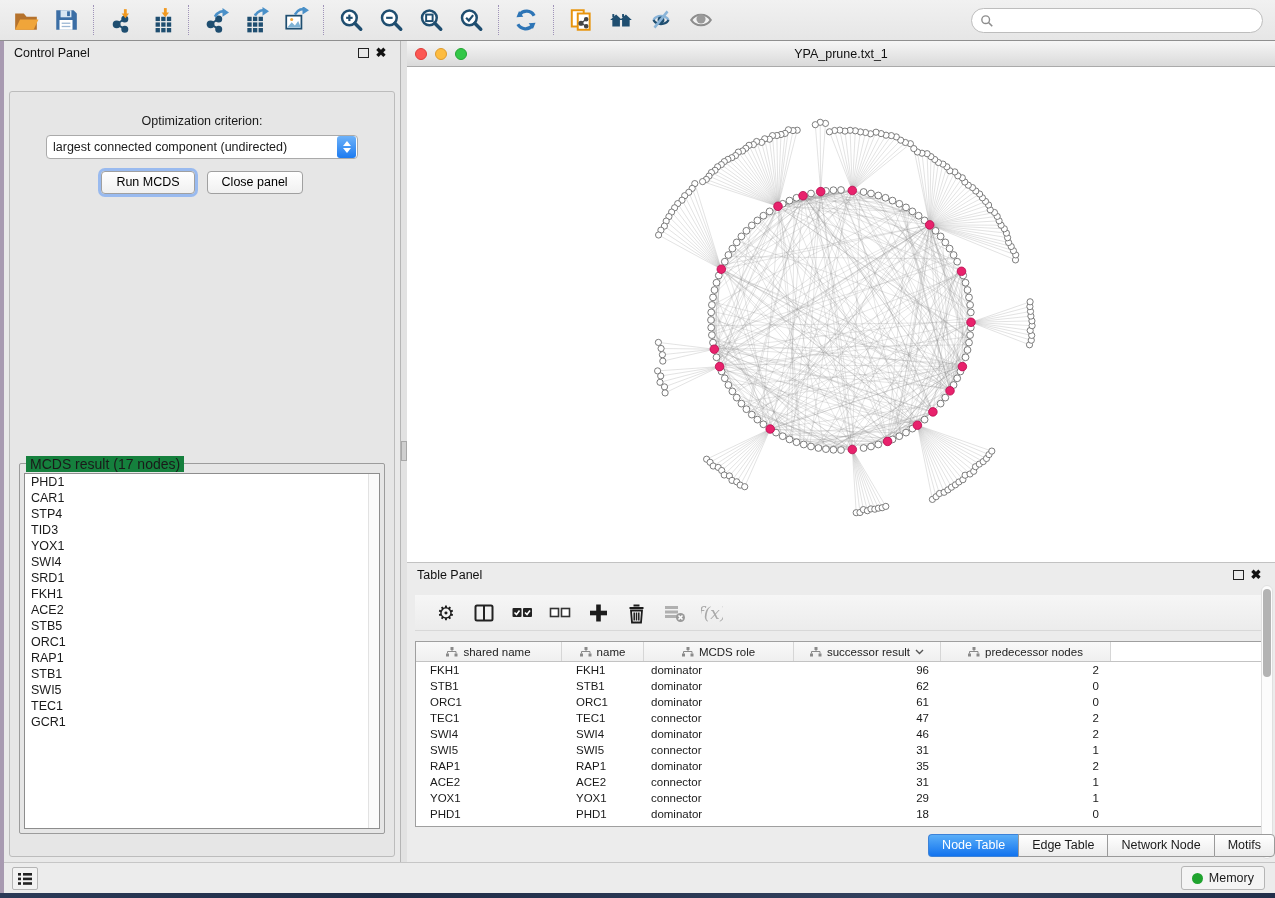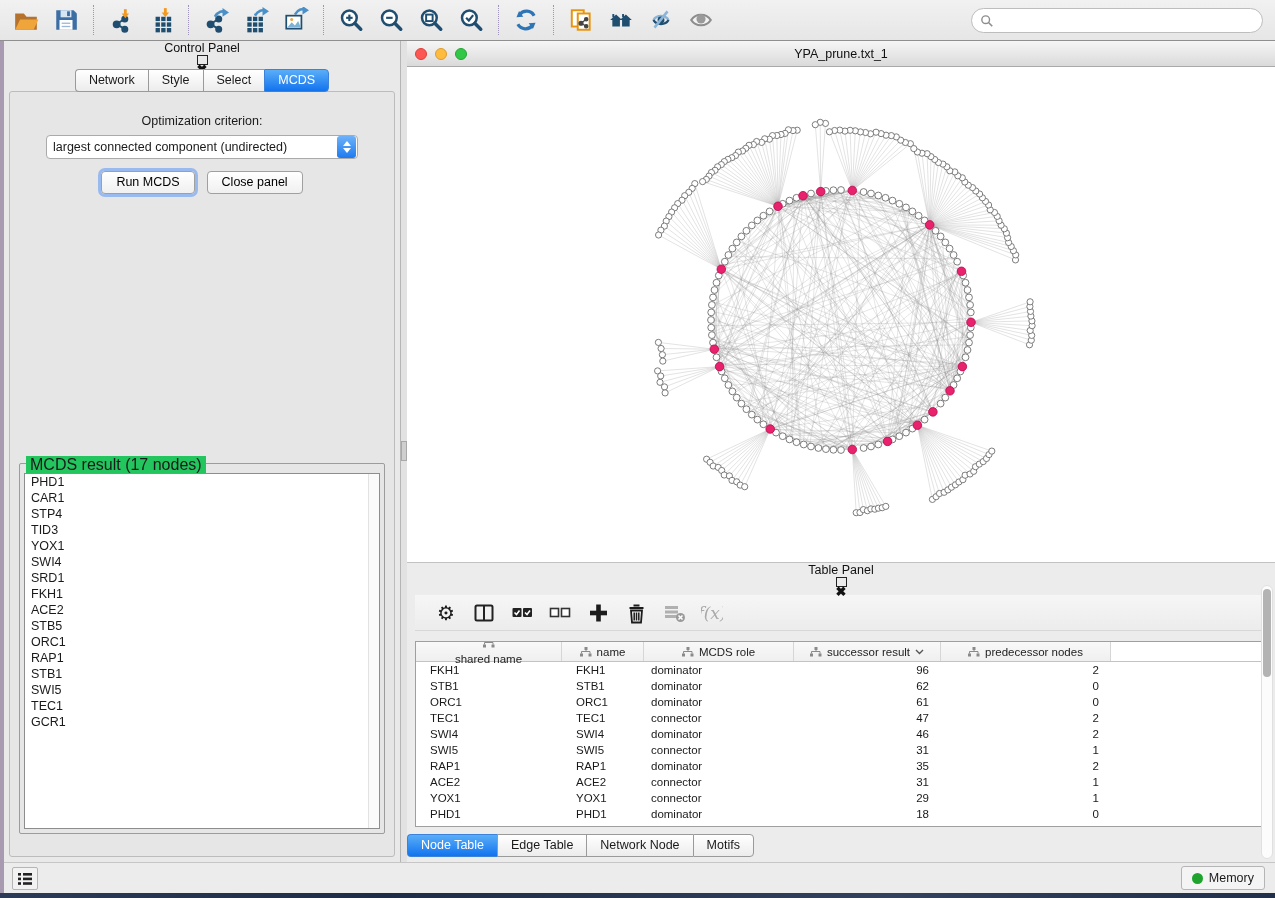--- a/index.html
+++ b/index.html
@@ -18,42 +18,42 @@
     background:#fff; border:1px solid #bdbdbd; border-radius:13px; display:flex; align-items:center; padding-left:8px; }
   #toolbar-search svg { width:14px; height:14px; }
   #toolbar-search input { border:none; outline:none; flex:1; font:12px "Liberation Sans",sans-serif; background:transparent; padding:0 8px 0 4px; }
 
   
   #desktop-left { position:absolute; left:0; top:41px; width:4px; height:852px; background:#a89ab1; }
   #desktop-bottom { position:absolute; left:0; top:893px; width:1275px; height:5px; background:linear-gradient(90deg,#2b3a57,#1f2c47 30%,#33415e 70%,#222f4a); }
 
   
   #control-panel { position:absolute; left:4px; top:41px; width:397px; height:821px; background:#e9e9e9; border-right:1px solid #b5b5b5; }
-  .panel-titlebar { height:24px; display:flex; align-items:center; padding:0 10px;flex-direction:column; }
+  .panel-titlebar { height:24px; display:flex; align-items:center; padding:0 10px; }
   .panel-title { font-size:12.5px; color:#111; }
   .panel-titlebar .spacer { flex:1; }
   .win-btn { width:18px; height:16px; display:flex; align-items:center; justify-content:center; cursor:pointer; color:#222; }
   .float-glyph { width:11px; height:10px; border:1.6px solid #222; display:inline-block; }
   .close-glyph { font-size:13px; font-weight:bold; color:#111; line-height:10px; }
   #control-tabs { display:flex; justify-content:center; margin-top:4px; position:relative; z-index:2; }
   .ctab { padding:3px 13px 4px; border:1px solid #9a9a9a; border-right:none; background:linear-gradient(#ffffff,#ececec); font-size:12.5px; cursor:pointer; }
   .ctab:first-child { border-radius:4px 0 0 4px; }
   .ctab:last-child { border-right:1px solid #9a9a9a; border-radius:0 4px 4px 0; }
   .ctab.active { background:linear-gradient(#5aaef8,#1273ee); color:#fff; border-color:#3c82d8; }
   #cp-content { position:absolute; left:5px; right:5px; top:50px; bottom:5px; background:#e6e6e6; border:1px solid #bcbcbc; border-radius:3px; }
   #criterion-label { text-align:center; margin-top:22px; font-size:12.5px; }
   #criterion-select { margin:7px auto 0; width:312px; height:24px; background:#fff; border:1px solid #aaa; border-radius:4px; display:flex; align-items:center; cursor:pointer; }
   #criterion-value { flex:1; padding-left:6px; font-size:12.5px; white-space:nowrap; }
   #criterion-stepper { width:19px; height:22px; margin-right:1px; border-radius:3px; background:linear-gradient(#6db2f9,#1d7bf0); display:flex; flex-direction:column; align-items:center; justify-content:center; gap:2px; }
   #criterion-stepper svg { display:block; }
   #mcds-buttons { display:flex; justify-content:center; gap:12px; margin-top:12px; }
   .cp-btn { padding:3px 14px 4px; font-size:12.5px; background:linear-gradient(#ffffff,#f0f0f0); border:1px solid #a0a0a0; border-radius:4px; cursor:pointer; }
   .cp-btn.focused { box-shadow:0 0 0 3px rgba(90,150,245,.55); }
   #mcds-fieldset { position:absolute; left:9px; right:9px; top:371px; height:371px; border:1px solid #9c9c9c; border-radius:2px; background:#e6e6e6; }
-  #mcds-legend { position:absolute; top:-8px; left:6px; background:#22c55e; padding:0 4px; font-size:16px; }
+  #mcds-legend { position:absolute; top:-8px; left:6px; background:#15803d; padding:0 4px; font-size:14px; }
   #mcds-list { position:absolute; left:4px; right:4px; top:9px; bottom:4px; background:#fff; border:1px solid #8d8d8d; overflow:hidden; }
   #mcds-list .scroll-track { position:absolute; right:0; top:0; bottom:0; width:11px; background:#fafafa; border-left:1px solid #e2e2e2; }
   .mcds-item { font-size:12.5px; line-height:16px; padding-left:6px; }
 
   
   #v-splitter { position:absolute; left:401px; top:41px; width:6px; height:821px; background:#e2e2e2; cursor:col-resize; }
   #v-splitter .grip { position:absolute; top:400px; left:0; width:6px; height:20px; background:#cfcfcf; border:1px solid #a8a8a8; }
 
   
   #network-window { position:absolute; left:407px; top:41px; width:868px; height:521px; background:#fff; }
@@ -76,21 +76,21 @@
   .th { display:flex; align-items:center; justify-content:center; gap:5px; font-size:11.5px; color:#222; border-right:1px solid #d6d6d6; }
   .th svg { flex:none; }
   .th-filler { flex:1; border-right:none; background:#fff; }
   .tr { display:flex; height:16px; align-items:center; }
   .td { font-size:11.5px; white-space:nowrap; overflow:hidden; }
   .td.left { padding-left:14px; }
   .td.role { padding-left:7px; }
   .td.num { text-align:right; padding-right:12px; }
   #table-scrollbar { position:absolute; top:22px; right:2px; bottom:3px; width:12px; background:#fcfcfc; border:1px solid #e0e0e0; border-radius:6px; }
   #table-scroll-thumb { position:absolute; top:3px; left:1px; width:8px; height:88px; background:#b3b3b3; border-radius:4px; }
-  #bottom-tabs { position:absolute; left:0; right:0; top:271px; display:flex; justify-content:flex-start; }
+  #bottom-tabs { position:absolute; left:0; right:0; top:271px; display:flex; justify-content:flex-end; }
   .btab { padding:3px 13px 4px; border:1px solid #9a9a9a; border-right:none; background:linear-gradient(#ffffff,#ececec); font-size:12.5px; cursor:pointer; }
   .btab:first-child { border-radius:4px 0 0 4px; }
   .btab:last-child { border-right:1px solid #9a9a9a; border-radius:0 4px 4px 0; }
   .btab.active { background:linear-gradient(#5aaef8,#1273ee); color:#fff; border-color:#3c82d8; }
 
   
   #status-bar { position:absolute; left:4px; right:0; top:862px; height:31px; background:#ececec; border-top:1px solid #c6c6c6; }
   #log-button { position:absolute; left:8px; top:4px; width:26px; height:23px; background:#f2f2f2; border:1px solid #b5b5b5; border-radius:2px; display:flex; align-items:center; justify-content:center; cursor:pointer; }
   #memory-button { position:absolute; right:10px; top:3px; height:24px; padding:0 10px; background:#f4f4f4; border:1px solid #b5b5b5; border-radius:3px; display:flex; align-items:center; gap:6px; font-size:12.5px; cursor:pointer; }
   #memory-dot { width:11px; height:11px; border-radius:50%; }
@@ -299,26 +299,20 @@
   <div class="panel-titlebar">
     <span class="panel-title">Control Panel</span>
     <span class="spacer"></span>
     <span class="win-btn">
         <span class="float-glyph"></span>
       </span>
     <span class="win-btn">
         <span class="close-glyph">✖</span>
       </span>
   </div>
-  <div id="control-tabs">
-      <div class="ctab">Network</div>
-      <div class="ctab">Style</div>
-      <div class="ctab">Select</div>
-      <div class="ctab active">MCDS</div>
-    </div>
   <div id="cp-content">
     <div id="criterion-label">Optimization criterion:</div>
     <div id="criterion-select">
       <span id="criterion-value">largest connected component (undirected)</span>
       <span id="criterion-stepper">
         <svg width="8" height="5" viewBox="0 0 8 5">
             <polygon points="4,0 8,5 0,5" fill="#fff"></polygon>
           </svg>
         <svg width="8" height="5" viewBox="0 0 8 5">
             <polygon points="0,0 8,0 4,5" fill="#fff"></polygon>
@@ -1179,21 +1173,21 @@
         </svg>
       </button>
       <button class="tt-btn disabled">
         <svg viewBox="0 0 22 22">
           <text x="11" y="17" text-anchor="middle" font-size="17" font-style="italic" font-family="DejaVu Serif,serif" fill="#a9a9a9">f(x)</text>
         </svg>
       </button>
     </div>
   <div id="node-table">
     <div id="table-header">
-        <div class="th" style="width: 146px; flex-direction: column;">
+        <div class="th" style="width: 146px;">
           <svg width="12" height="10" viewBox="0 0 12 10">
             <rect x="4.5" y="0" width="3" height="3" fill="#8a8a8a"></rect>
             <rect x="0" y="6.5" width="3" height="3" fill="#8a8a8a"></rect>
             <rect x="8.5" y="6.5" width="3" height="3" fill="#8a8a8a"></rect>
             <path d="M6 3 v1.5 M6 4.5 H1.5 V6.5 M6 4.5 H10 V6.5" stroke="#8a8a8a" fill="none"></path>
           </svg>
           <span>shared name</span>
         </div>
         <div class="th" style="width: 82px;">
           <svg width="12" height="10" viewBox="0 0 12 10">

